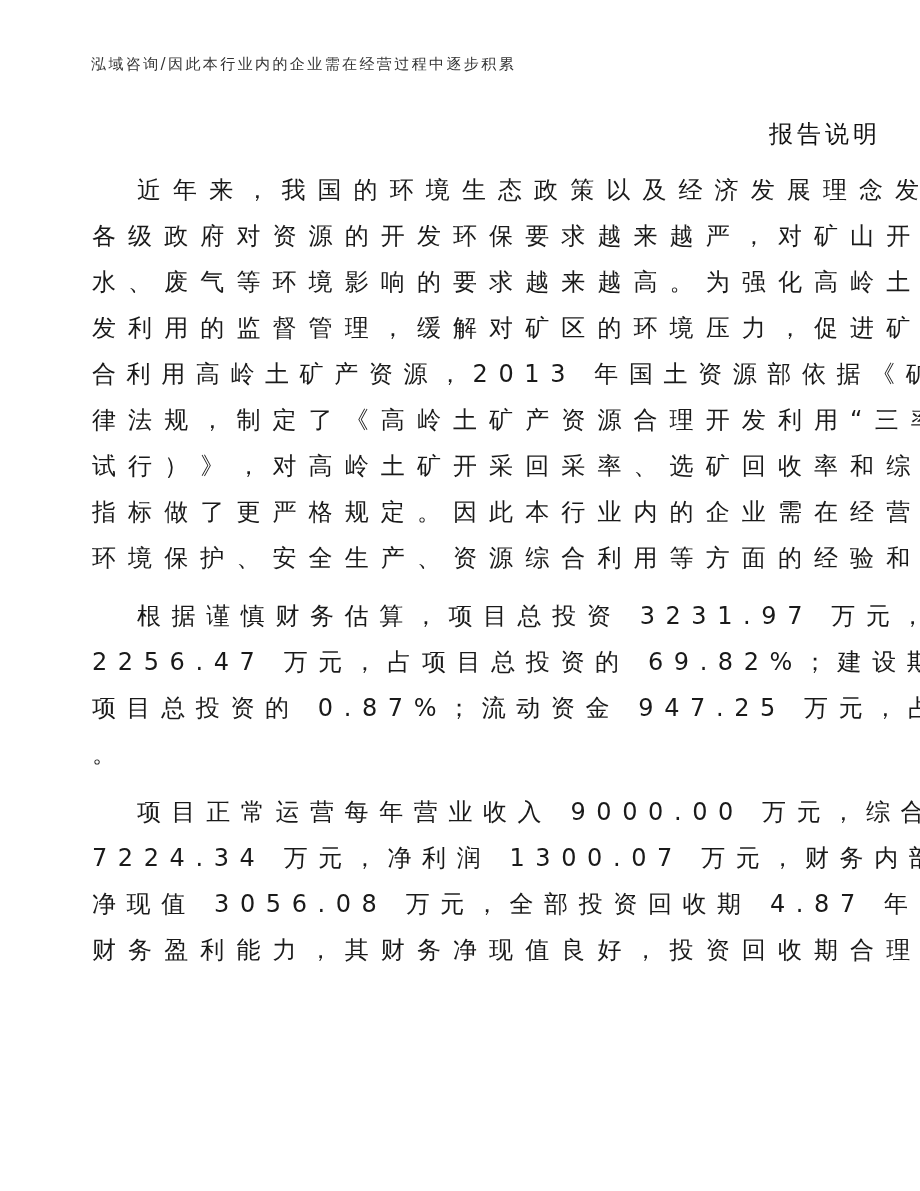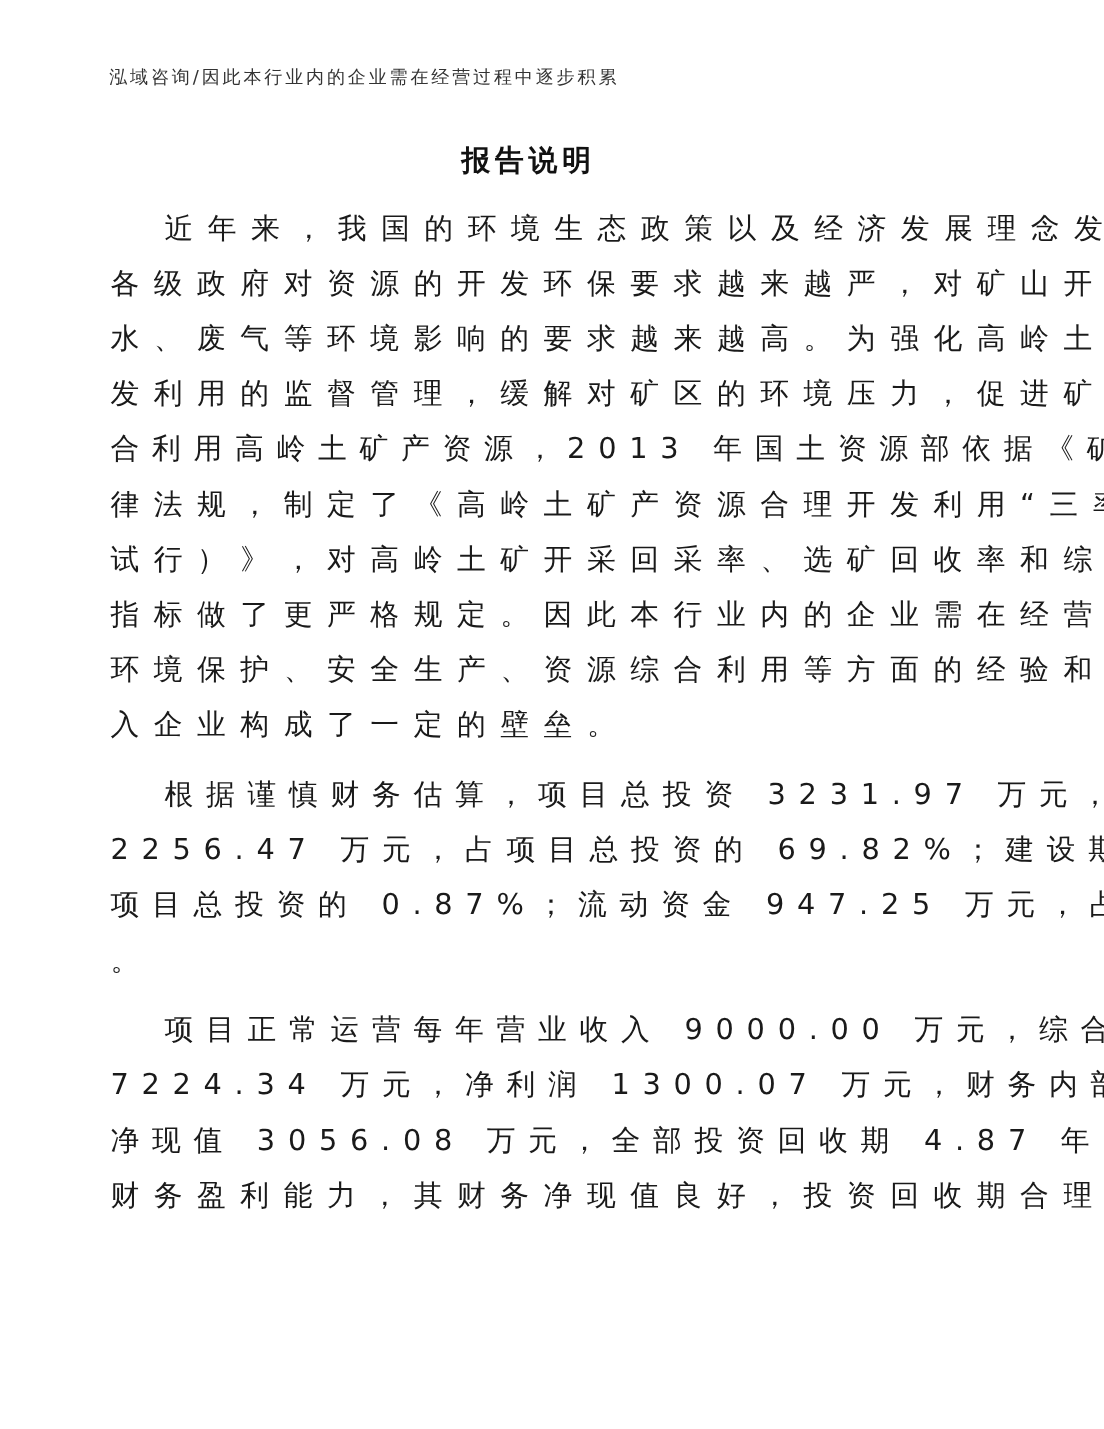--- a/index.html
+++ b/index.html
@@ -23,23 +23,23 @@
       letter-spacing: 2.4px;
       color: #333333;
       white-space: nowrap;
       font-family: "DejaVu Sans", "Liberation Sans", sans-serif;
     }
     .doc-title {
       position: absolute;
       left: 0;
       width: 881px;
       top: 118px;
-      text-align: center;
+      text-align: right;
       font-size: 24px;
-      font-weight: bold;
+      font-weight: normal;
       letter-spacing: 4px;
       color: #111111;
       font-family: "DejaVu Sans", "Liberation Sans", sans-serif;
     }
     .body-text {
       position: absolute;
       left: 92px;
       top: 167px;
       width: 740px;
     }
@@ -78,21 +78,20 @@
   <div class="paragraph">
     <span class="line indent">近年来，我国的环境生态政策以及经济发展理念发生重大转变，</span>
     <span class="line">各级政府对资源的开发环保要求越来越严，对矿山开采过程产生的废</span>
     <span class="line">水、废气等环境影响的要求越来越高。为强化高岭土矿产资源合理开</span>
     <span class="line">发利用的监督管理，缓解对矿区的环境压力，促进矿山企业节约与综</span>
     <span class="line num">合利用高岭土矿产资源，2013 年国土资源部依据《矿产资源法》等法</span>
     <span class="line">律法规，制定了《高岭土矿产资源合理开发利用“三率”指标要求（</span>
     <span class="line">试行）》，对高岭土矿开采回采率、选矿回收率和综合利用率等三项</span>
     <span class="line">指标做了更严格规定。因此本行业内的企业需在经营过程中逐步积累</span>
     <span class="line">环境保护、安全生产、资源综合利用等方面的经验和技术，也对新进</span>
-    <span class="line">入企业构成了一定的壁垒。</span>
   </div>
 
   <div class="para-gap"></div>
 
   <div class="paragraph">
     <span class="line indent num">根据谨慎财务估算，项目总投资 3231.97 万元，其中：建设投资</span>
     <span class="line num">2256.47 万元，占项目总投资的 69.82%；建设期利息 28.25 万元，占</span>
     <span class="line num">项目总投资的 0.87%；流动资金 947.25 万元，占项目总投资的 29.31%</span>
     <span class="line">。</span>
   </div>

